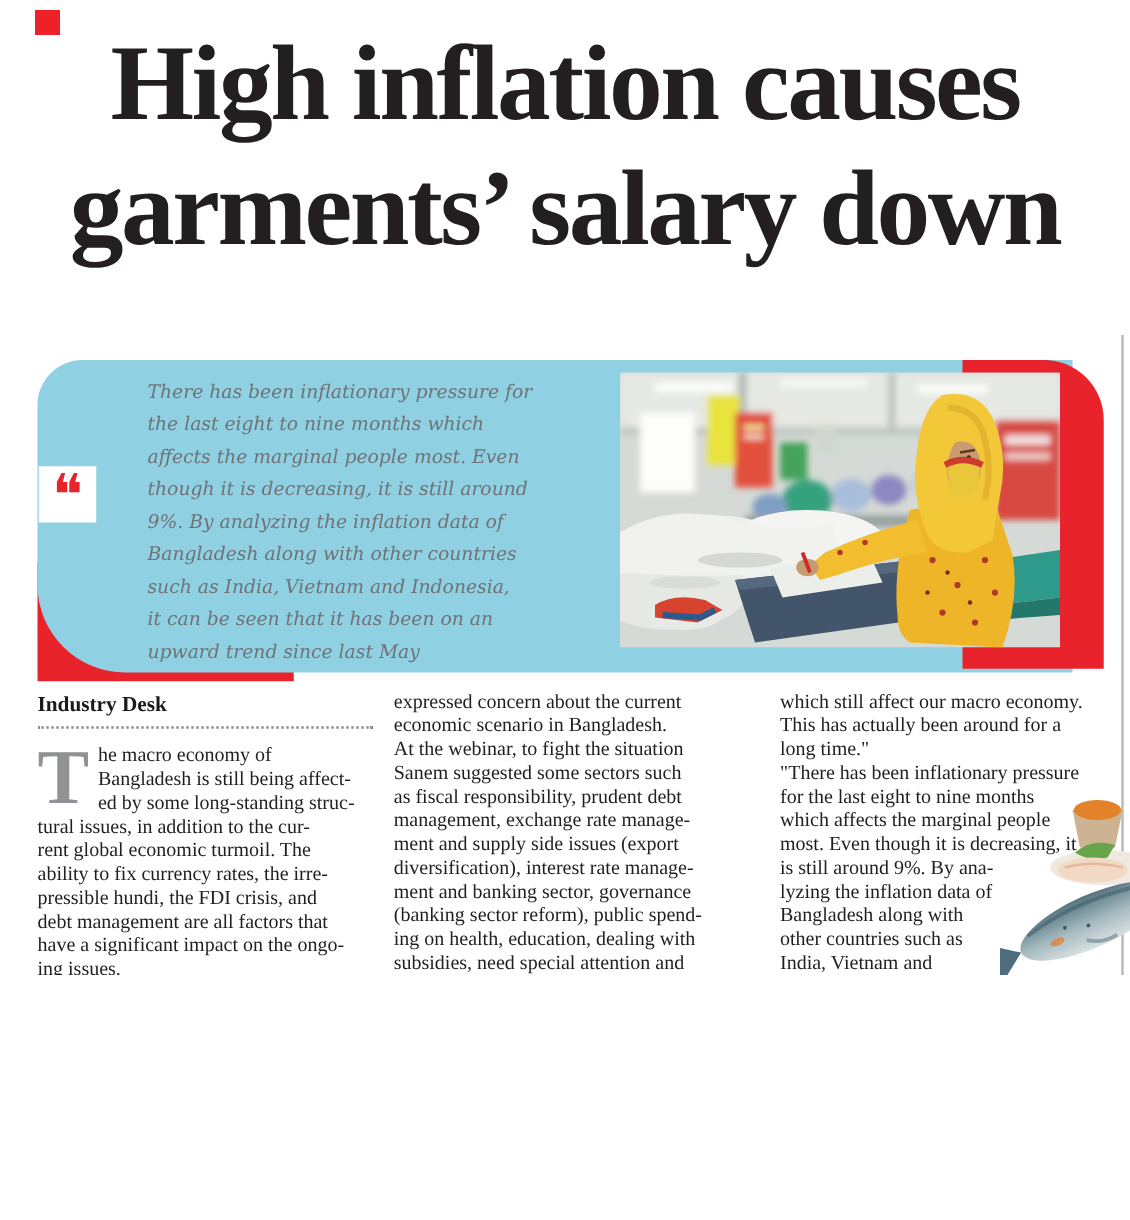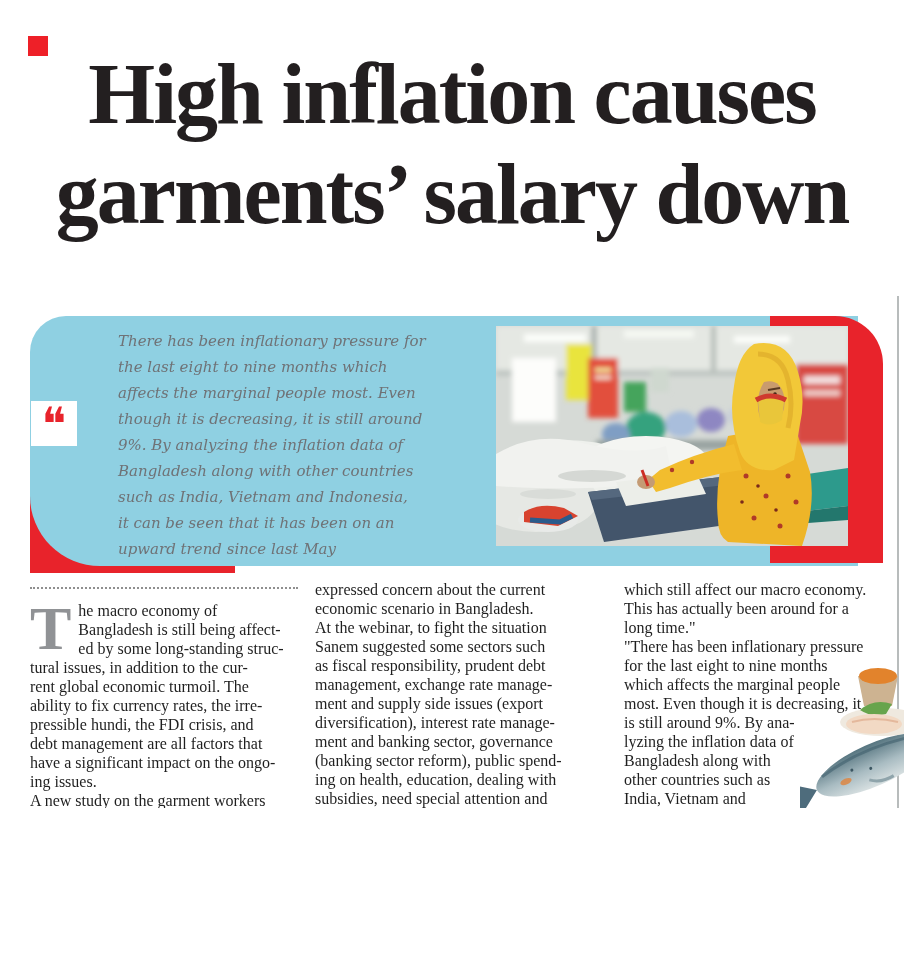--- a/index.html
+++ b/index.html
@@ -1,19 +1,19 @@
 <!DOCTYPE html>
 <html><head>
 <meta charset="utf-8">
 <style>
   * { margin:0; padding:0; box-sizing:border-box; }
   html,body { background:#ffffff; }
   .page {
     position:relative; width:904px; height:780px; overflow:hidden;
-    background:#ffffff; font-family:"Liberation Serif", serif;margin-top:28px;
+    background:#ffffff; font-family:"Liberation Serif", serif;
   }
   .corner-marker { position:absolute; left:28px; top:8px; width:20px; height:20px; background:#ee2028; }
   .headline {
     position:absolute; left:0; top:16px; width:904px;
     font-family:"Liberation Serif", serif; font-weight:bold; color:#231f20;
     font-size:86px; line-height:100px; letter-spacing:-2px;
     text-align:center; white-space:pre-line;
   }
   
   .quote-section { position:absolute; left:30px; top:288px; width:855px; height:257px; }
@@ -149,20 +149,21 @@
 Bangladesh along with other countries
 such as India, Vietnam and Indonesia,
 it can be seen that it has been on an
 upward trend since last May</div>
   </section>
 
   <div class="v-rule"></div>
 
   <section class="article">
     <div class="col col1">
+      <div class="byline">Industry Desk</div>
       <div class="dotted-rule"></div>
       <div>
         <span class="dropcap">T</span><span class="body-text">he macro economy of
 Bangladesh is still being affect-
 ed by some long-standing struc-
 tural issues, in addition to the cur-
 rent global economic turmoil. The
 ability to fix currency rates, the irre-
 pressible hundi, the FDI crisis, and
 debt management are all factors that

